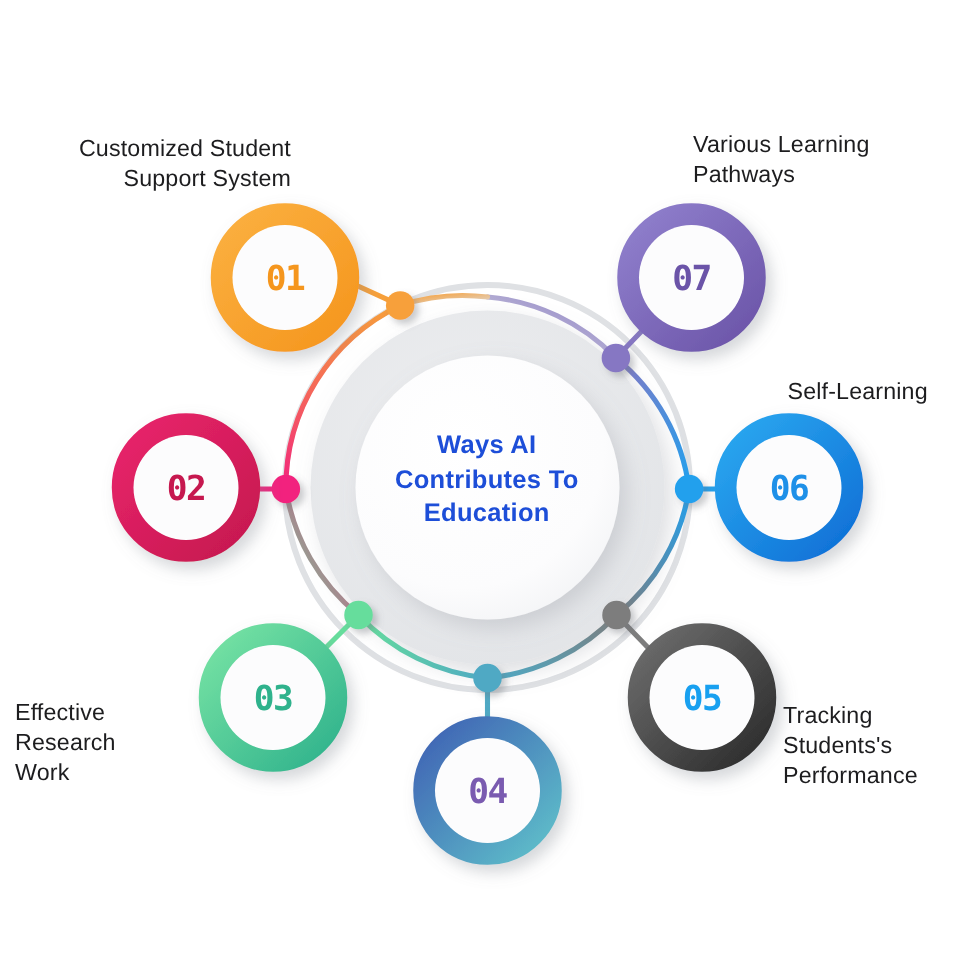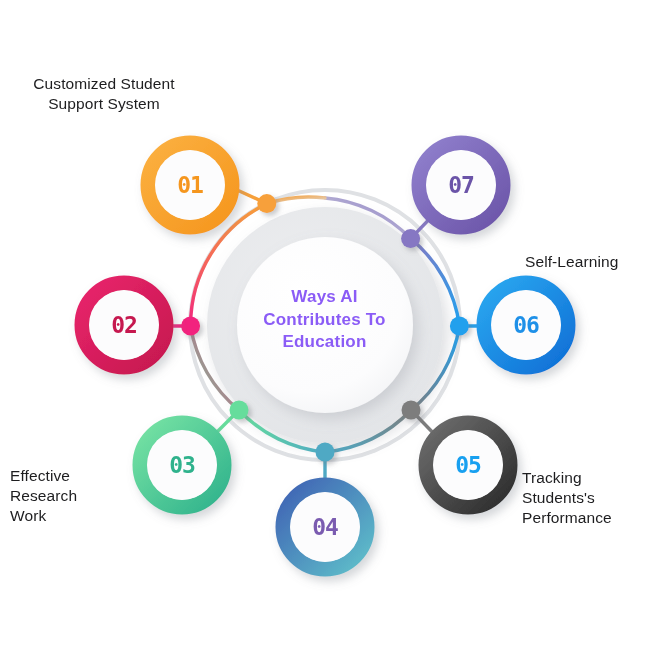--- a/index.html
+++ b/index.html
@@ -15,37 +15,37 @@
 
   .label{
     position:absolute;
     color:#1d1d1f;
     font-size:15.5px;
     line-height:1.30;
     letter-spacing:.1px;
     white-space:pre-line;
     font-family:"Liberation Sans","DejaVu Sans",sans-serif;
   }
-  .lbl-01{ left:14px;  top:74px;  width:180px; text-align:center; }
+  .lbl-01{ left:14px;  top:90px;  width:180px; text-align:right; }
   .lbl-02{ left:22px;  top:234px; width:130px; text-align:left; }
   .lbl-03{ left:10px;  top:466px; width:135px; text-align:left; }
   .lbl-04{ left:250px; top:581px; width:155px; text-align:center; }
   .lbl-05{ left:522px; top:468px; width:160px; text-align:left; }
   .lbl-06{ left:525px; top:252px; width:150px; text-align:left; }
   .lbl-07{ left:462px; top:87px;  width:175px; text-align:left; }
 
   .center-text{
     position:absolute;
     left:237px; top:286px;
     width:175px;
     text-align:center;
     font-size:17px;
     font-weight:bold;
     line-height:1.33;
-    color:#8b5cf6;
+    color:#1d4ed8;
     letter-spacing:.2px;
     white-space:pre-line;
     font-family:"Liberation Sans","DejaVu Sans",sans-serif;
   }
   .num{
     font-family:"DejaVu Sans Mono","Liberation Mono",monospace;
     font-weight:bold;
     font-size:23px;
     letter-spacing:-1px;
   }
@@ -224,14 +224,16 @@
 
   <div class="label lbl-01">Customized Student
 Support System</div>
   <div class="label lbl-03">Effective
 Research
 Work</div>
   <div class="label lbl-05">Tracking
 Students's
 Performance</div>
   <div class="label lbl-06">Self-Learning</div>
+  <div class="label lbl-07">Various Learning
+Pathways</div>
 
 </div>
 
 </body></html>

